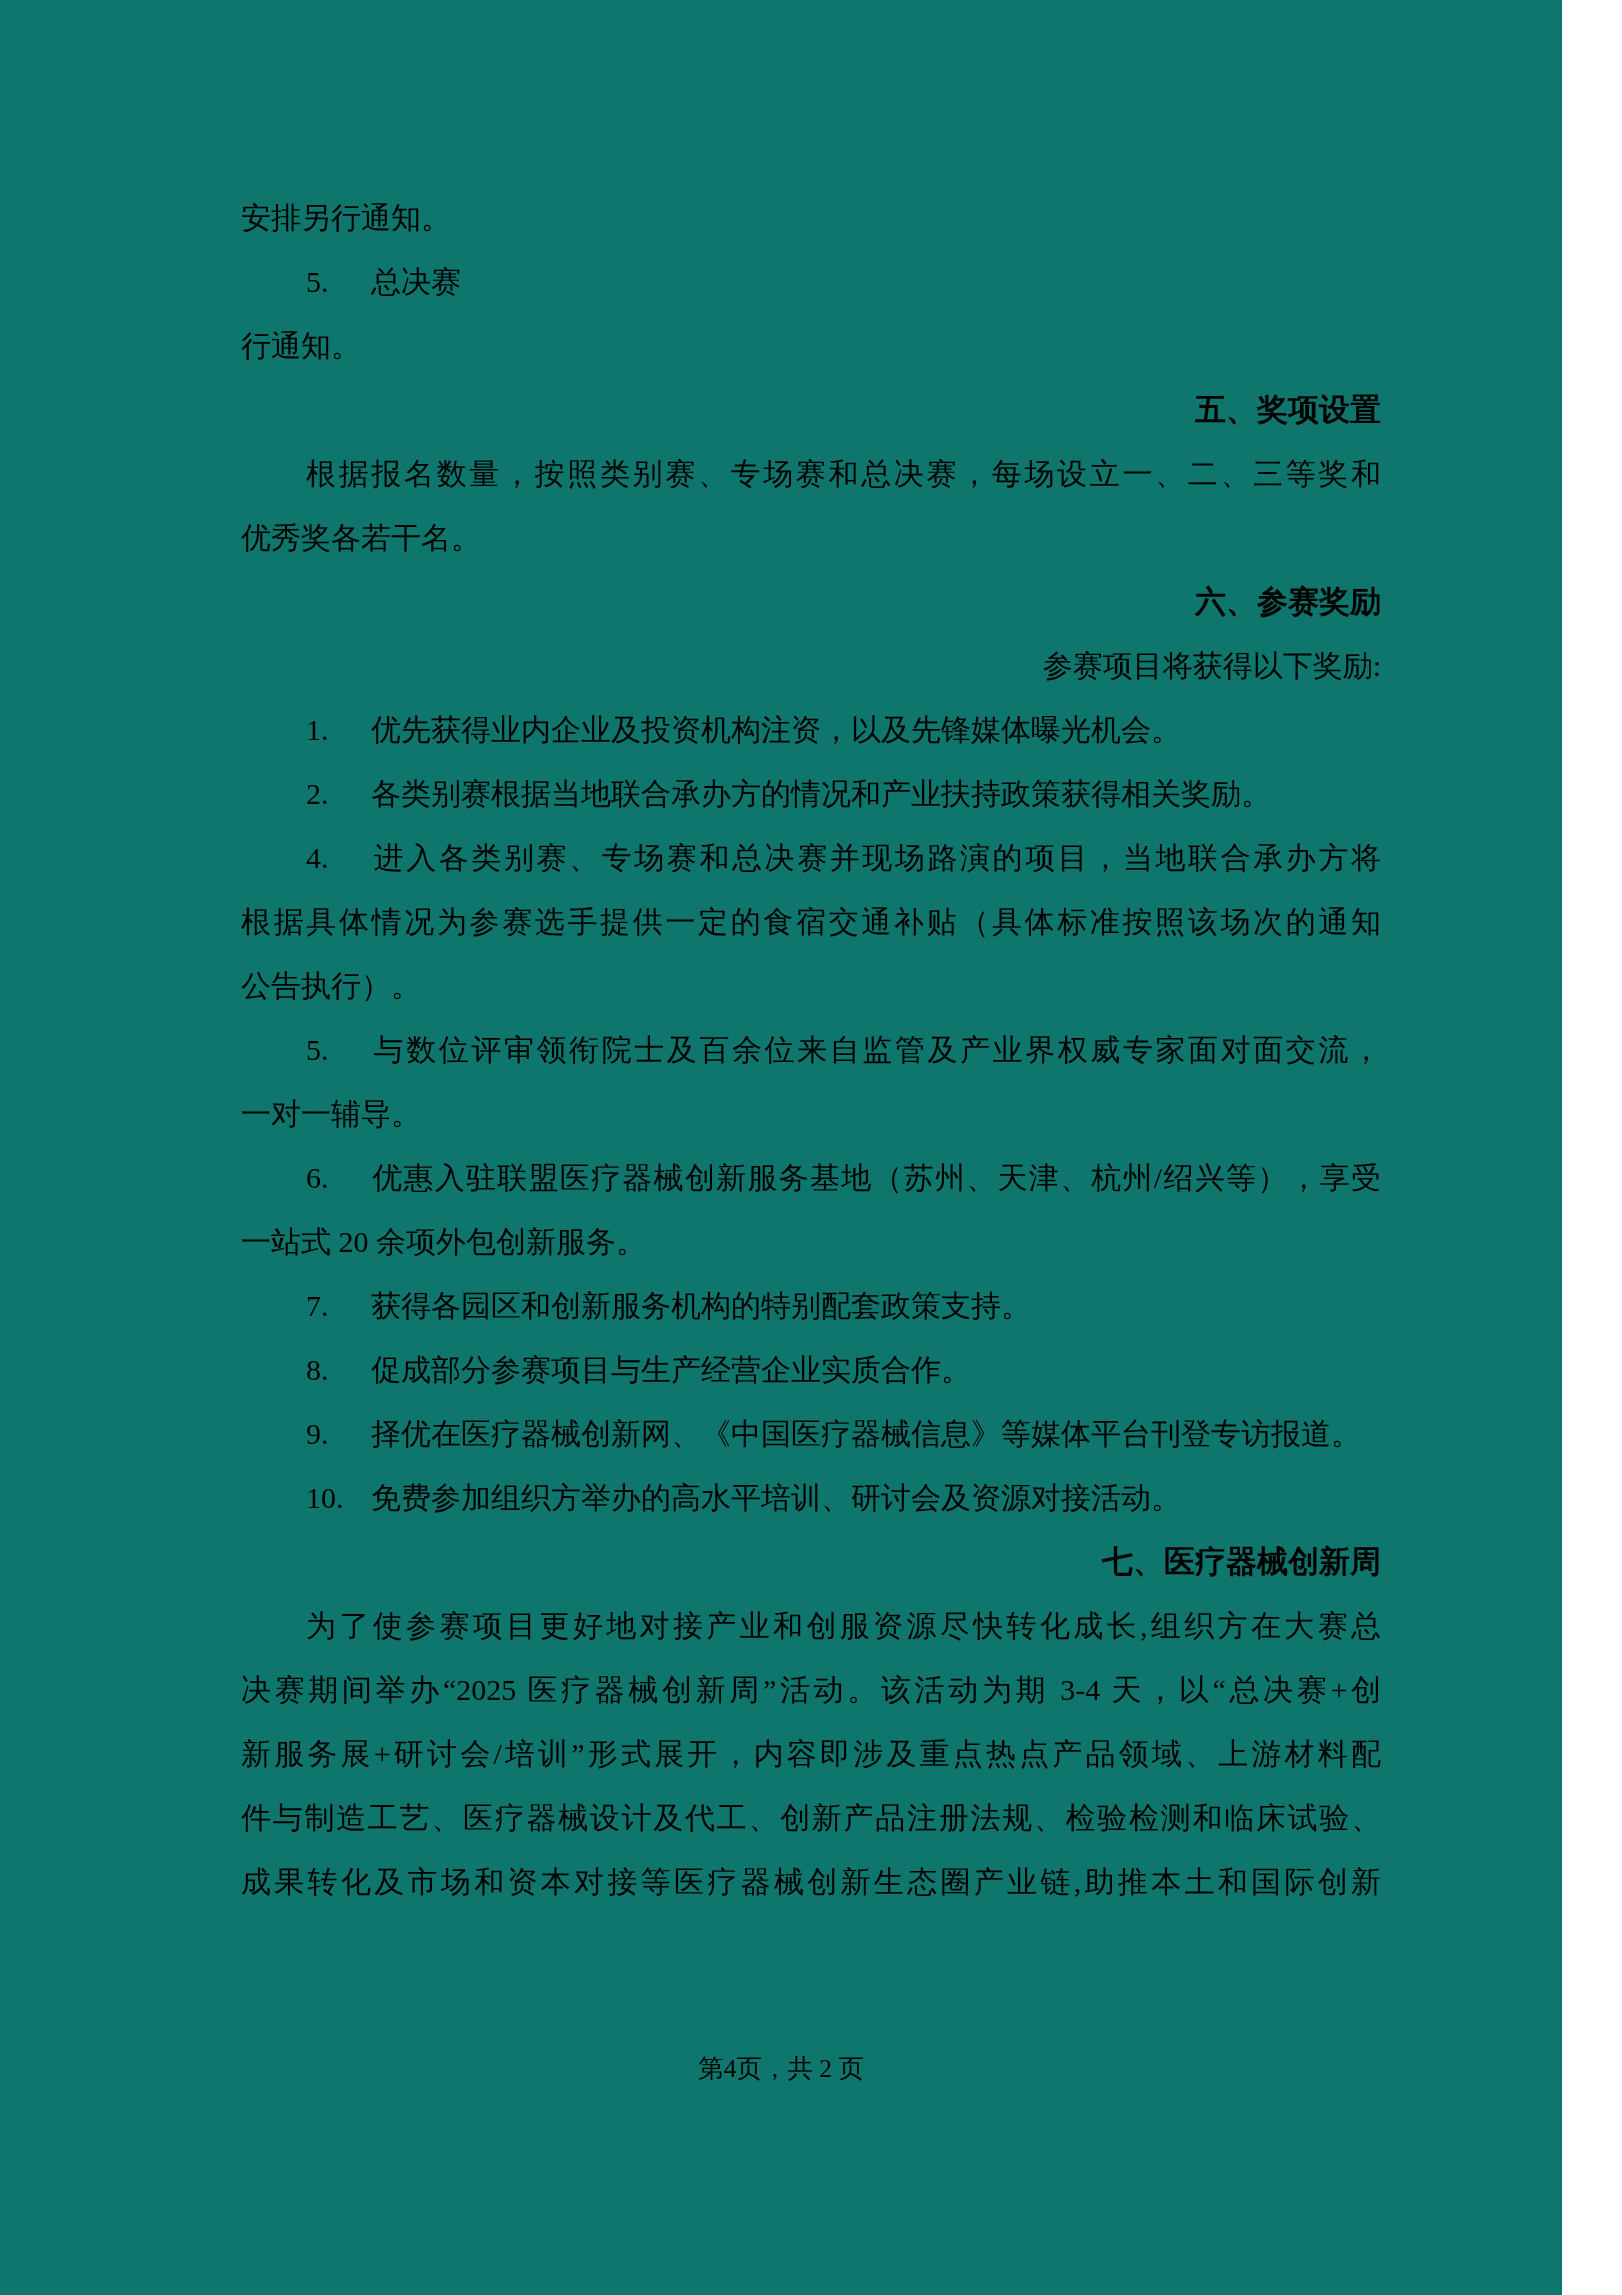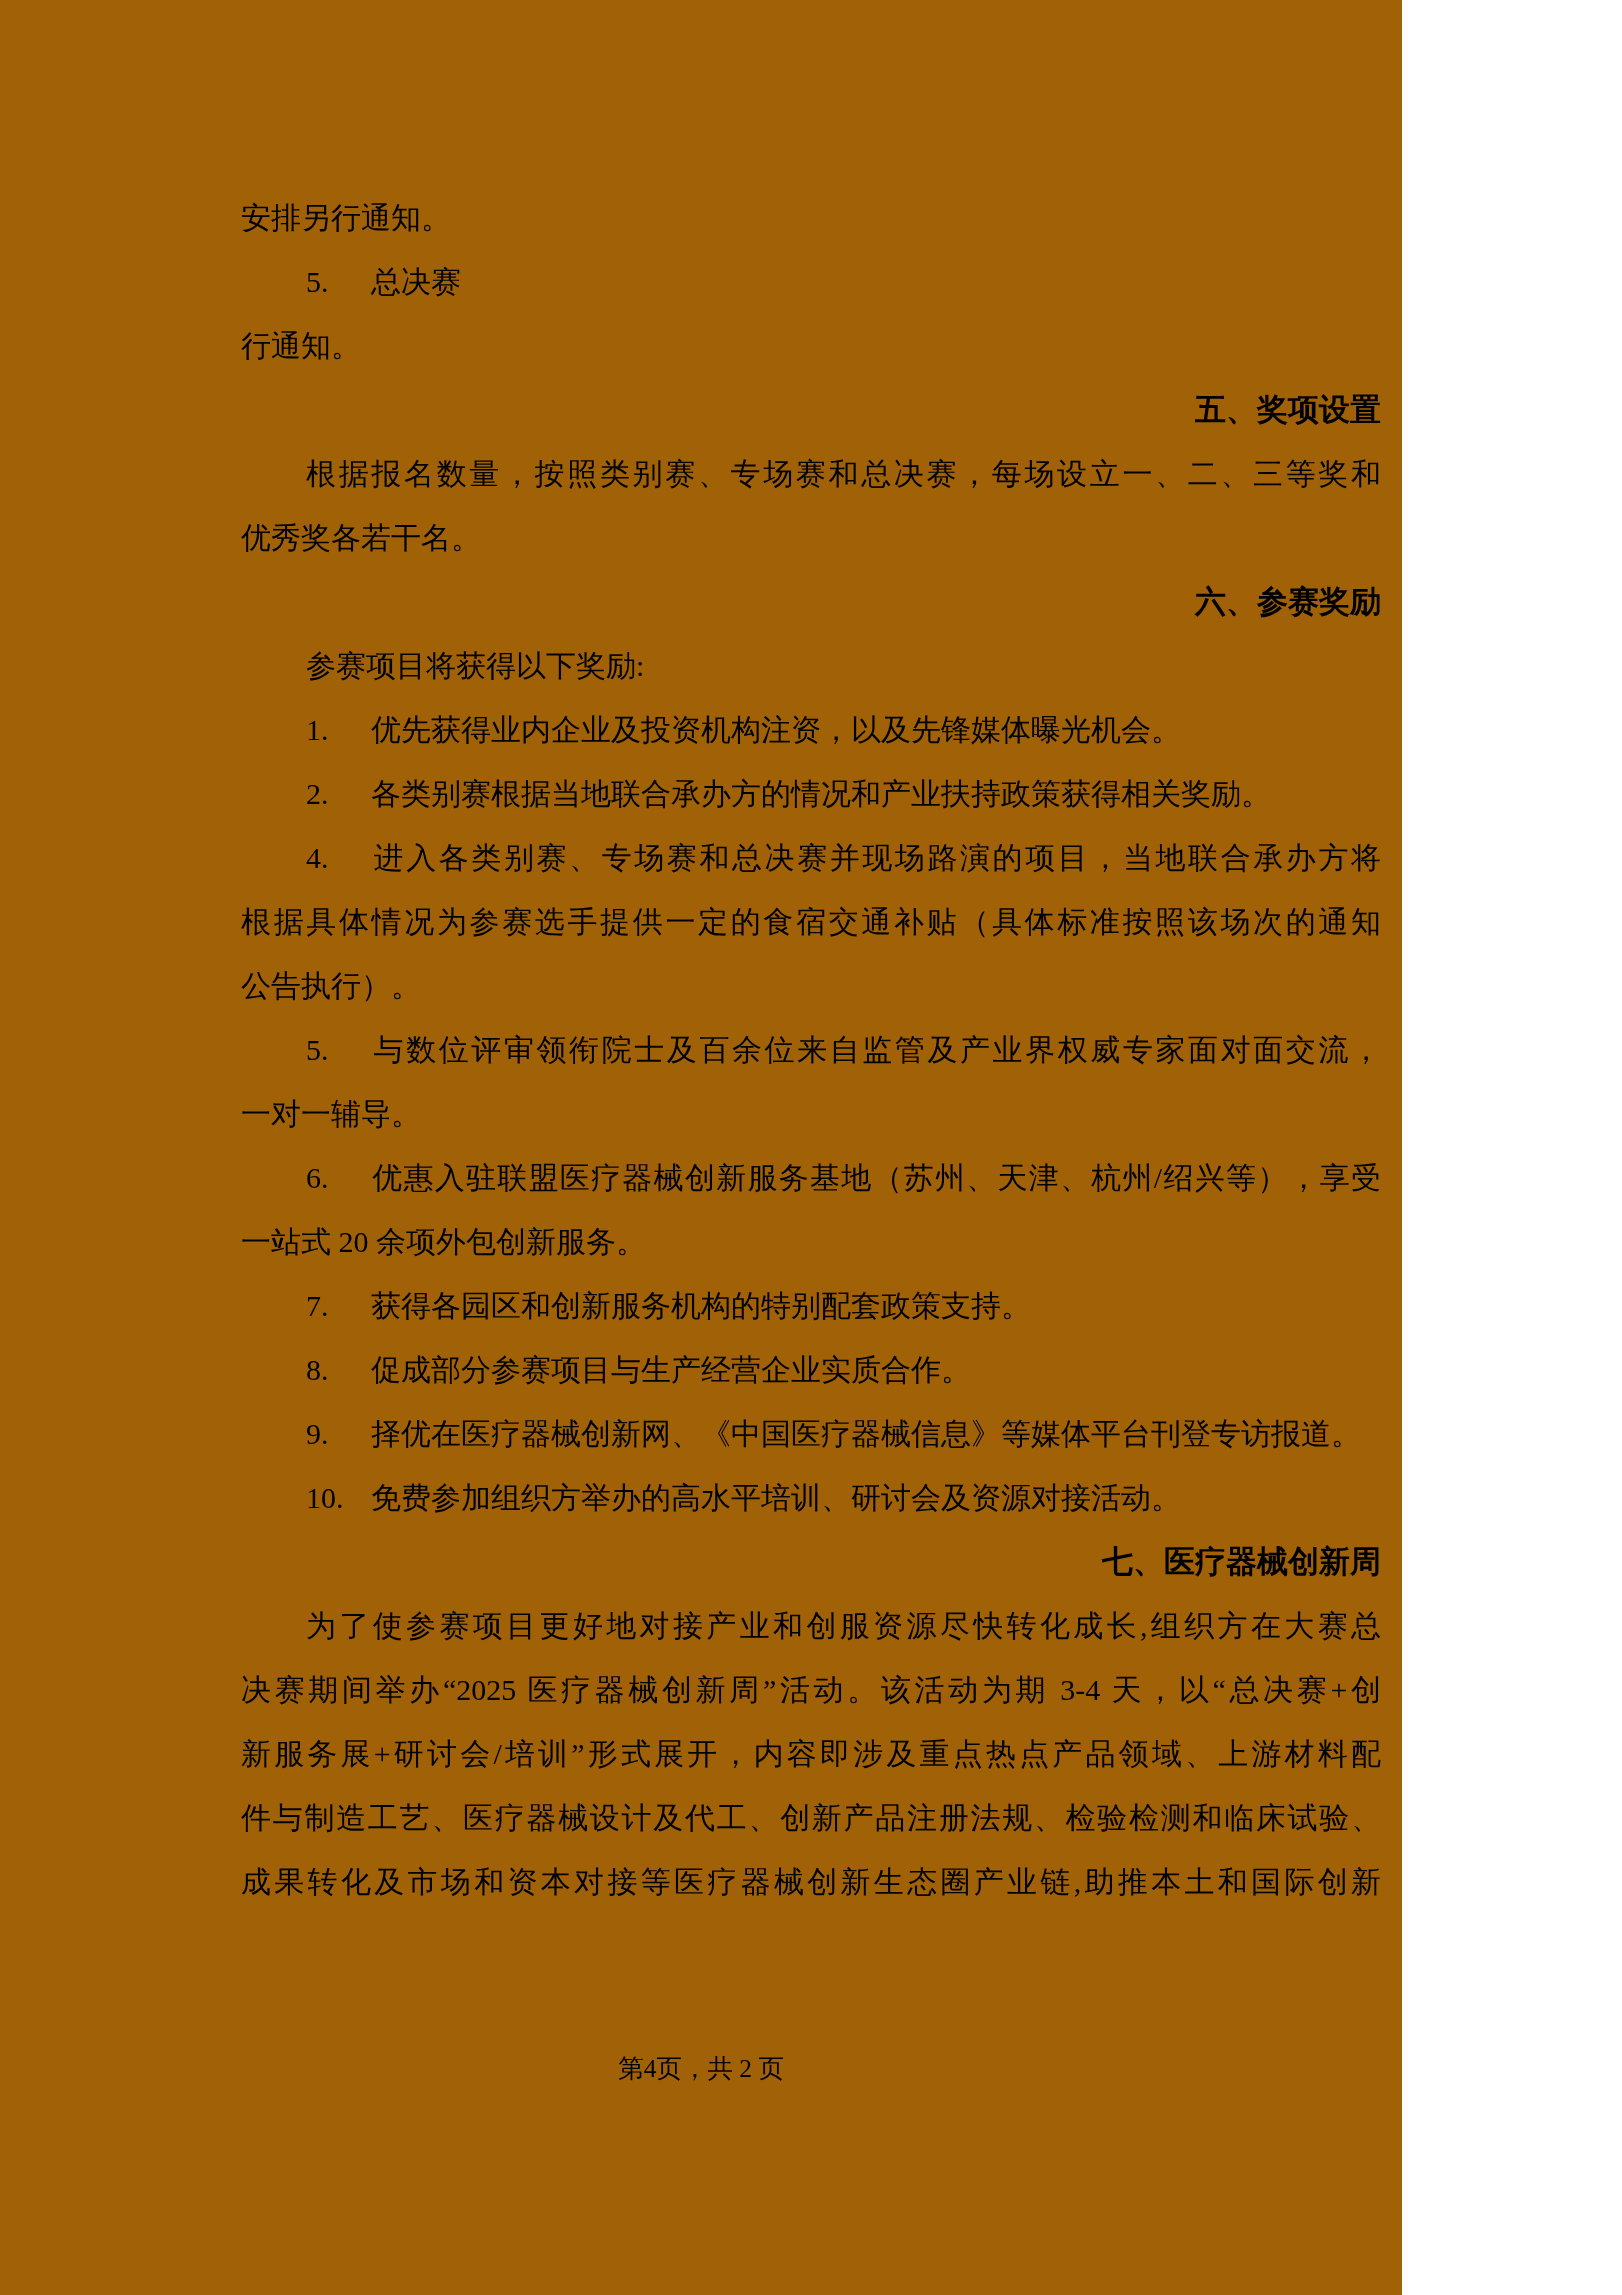--- a/index.html
+++ b/index.html
@@ -2,44 +2,44 @@
 <html style="font-size:10.5px"><head>
 <meta charset="utf-8">
 <style>
   html, body {
     margin: 0;
     padding: 0;
     background: #ffffff;
   }
   .page {
     position: relative;
-    width: 1402px;
+    width: 1562px;
     height: 2295px;
-    background: #a16207;
+    background: #0f766e;
     color: #000000;
     overflow: hidden;
     text-decoration: underline;
   }
   .content {
     position: absolute;
     left: 241px;
     top: 186px;
     width: 1140px;
   }
   .line {
     margin: 0;
     height: 64px;
     line-height: 64px;
     font-size: 30px;
     font-family: "Liberation Serif", "DejaVu Serif", serif;
     white-space: normal;
     overflow: hidden;
   }
   .line.flush { padding-left: 0; }
-  .line.indent { padding-left: 65px; }
+  .line.indent { padding-left: 65px; text-align: right; }
   .line.numbered { padding-left: 65px; }
   .line.heading {
     padding-left: 65px;
     font-family: "Liberation Sans", "DejaVu Sans", sans-serif;
     font-weight: 700;
     font-size: 31px;
     text-align: right;
   }
   .line.stretch {
     text-align: justify;

